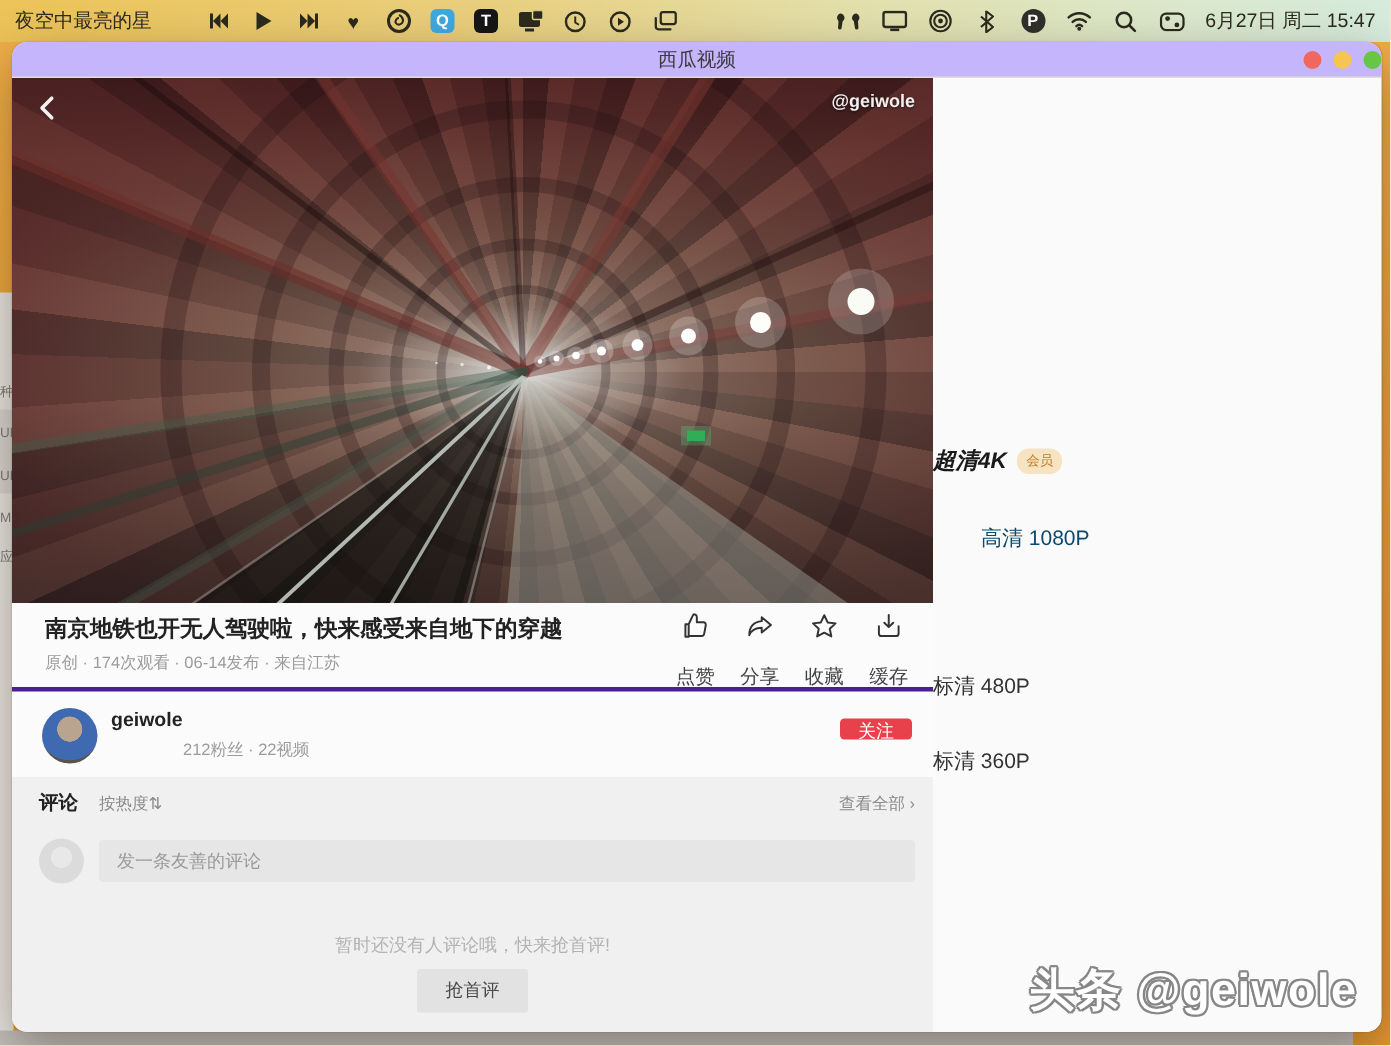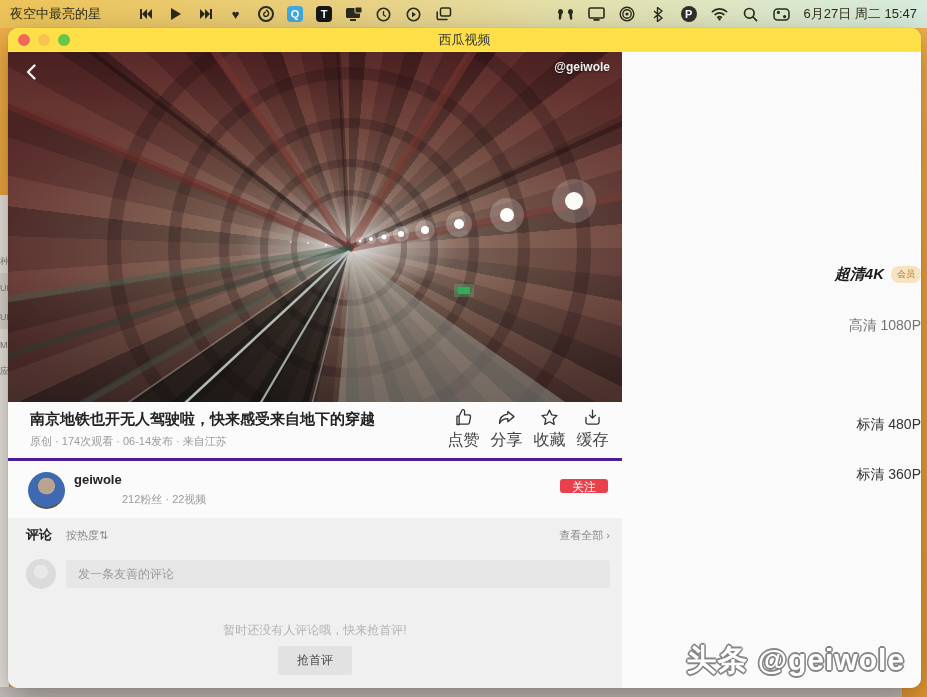--- a/index.html
+++ b/index.html
@@ -30,22 +30,22 @@
   .behind-left { position:absolute; left:0; top:195px; width:9px; height:493px;
     background:#e9e7e3; overflow:hidden; }
   .behind-left .frag { position:absolute; left:0; font-size:9px; color:#7d7d7d; white-space:nowrap; }
   .behind-left .sel { position:absolute; left:0; width:9px; height:56px; top:78px; background:#d9d7d3; }
   .behind-bottom { position:absolute; left:0; bottom:0; width:902px; height:10px; background:#c3c1bf; }
 
   
   .window { position:absolute; left:8px; top:28px; width:913px; height:660px;
     border-radius:10px; overflow:hidden; background:#fbfafa;
     box-shadow:0 12px 34px rgba(40,25,5,.40), 0 0 1px rgba(0,0,0,.3); }
-  .titlebar { position:absolute; left:0; top:0; width:100%; height:24px; background:#fde047;
-    display:flex; align-items:center; border-bottom:1px solid #e4ddd5; }
+  .titlebar { position:absolute; left:0; top:0; width:100%; height:24px; background:#c4b5fd;
+    display:flex; align-items:center; border-bottom:1px solid #e4ddd5;justify-content:flex-end; }
   .lights { display:flex; gap:8px; margin-left:10px; }
   .light { width:12px; height:12px; border-radius:50%; }
   .light.r { background:#f0685d; } .light.y { background:#f5c451; } .light.g { background:#68c647; }
   .wintitle { position:absolute; left:0; right:0; text-align:center; font-size:13px; color:#3b3b3b; }
 
   
   .video { position:absolute; left:0; top:24px; width:614px; height:350px; overflow:hidden;
     background:
       radial-gradient(ellipse 18% 13% at 55.5% 56%, rgba(228,231,229,.95) 0%, rgba(185,175,165,.55) 55%, rgba(120,90,80,0) 100%),
       repeating-conic-gradient(from 0deg at 55.5% 56%, rgba(15,8,8,.26) 0deg 5deg, rgba(150,92,76,.16) 5deg 10deg, rgba(70,35,32,.24) 10deg 16deg),
@@ -57,21 +57,21 @@
   .vp-mark { position:absolute; right:12px; top:8px; color:#f2f0ee; font-size:12px; font-weight:bold;
     text-shadow:0 1px 2px rgba(0,0,0,.6); }
 
   
   .info { position:absolute; left:0; top:374px; width:614px; height:56px; background:#fcfbfb; }
   .v-title { position:absolute; left:22px; top:8px; font-size:15px; font-weight:bold; color:#222; }
   .v-meta { position:absolute; left:22px; top:32px; font-size:11px; color:#9b9b9b; }
   .actions { position:absolute; right:8px; top:5px; display:flex; }
   .action { width:43px; display:flex; flex-direction:column; align-items:center; gap:2px; cursor:pointer; }
   .action svg { display:block; }
-  .action .lbl { font-size:16px; color:#444; }
+  .action .lbl { font-size:13px; color:#444;margin-top:12px; }
 
   
   .author { position:absolute; left:0; top:430px; width:614px; height:60px; background:#fcfbfb;
     border-top:3px solid #4c1d95; }
   .avatar { position:absolute; left:20px; top:11px; width:37px; height:37px; border-radius:50%;
     background:radial-gradient(circle at 50% 38%, #b9a58f 0 28%, #3f69b0 29% 70%, #57544e 71%);
     overflow:hidden; }
   .a-name { position:absolute; left:66px; top:11px; font-size:13px; font-weight:bold; color:#222; }
   .a-stats { position:absolute; left:66px; top:31px; font-size:11px; color:#9b9b9b;margin-left:48px; }
   .follow { position:absolute; right:14px; top:18px; width:48px; height:14px; background:#e8414b;
@@ -88,23 +88,23 @@
   .c-input { position:absolute; left:58px; top:42px; width:544px; height:28px; background:#e7e6e6;
     border:none; border-radius:3px; font-size:12px; padding:0 12px; color:#0f172a; outline:none;
     font-family:"Liberation Sans","DejaVu Sans",sans-serif; }
   .c-input::placeholder { color:#9a9a9a; }
   .c-empty { position:absolute; left:0; top:104px; width:100%; text-align:center; font-size:12px; color:#b3b3b3; }
   .c-first { position:absolute; left:50%; transform:translateX(-50%); top:128px; padding:6px 19px;
     background:#e3e2e2; border:none; border-radius:2px; font-size:12px; color:#4a4a4a; cursor:pointer; }
 
   
   .qpanel { position:absolute; left:614px; top:24px; width:299px; height:636px; background:#fbfafa; }
-  .q-item { position:absolute; left:0; width:100%; text-align:right; font-size:14px; color:#333; cursor:pointer; }
+  .q-item { position:absolute; left:0; width:100%; text-align:left; font-size:14px; color:#333; cursor:pointer;margin-top:33px; }
   .q-item.vip .q-label { font-weight:bold; font-style:italic; font-size:15px; color:#1a1a1a; }
-  .q-item.sel { color:#737373; }
+  .q-item.sel { color:#0c4a6e;padding-left:32px; }
   .q-badge { display:inline-block; margin-left:7px; padding:2px 6px; border-radius:8px;
     background:#f6e3c1; color:#c07b2a; font-size:9px; font-style:normal; font-weight:normal; vertical-align:2px; }
 
   
   .big-mark { position:absolute; right:22px; bottom:16px; font-size:30px; font-weight:bold; color:#fff;
     letter-spacing:1px;
     text-shadow:-1.6px 0 #878787, 1.6px 0 #878787, 0 -1.6px #878787, 0 1.6px #878787,
       -1.1px -1.1px #878787, 1.1px 1.1px #878787, 1.1px -1.1px #878787, -1.1px 1.1px #878787; }
 </style>
 </head>

